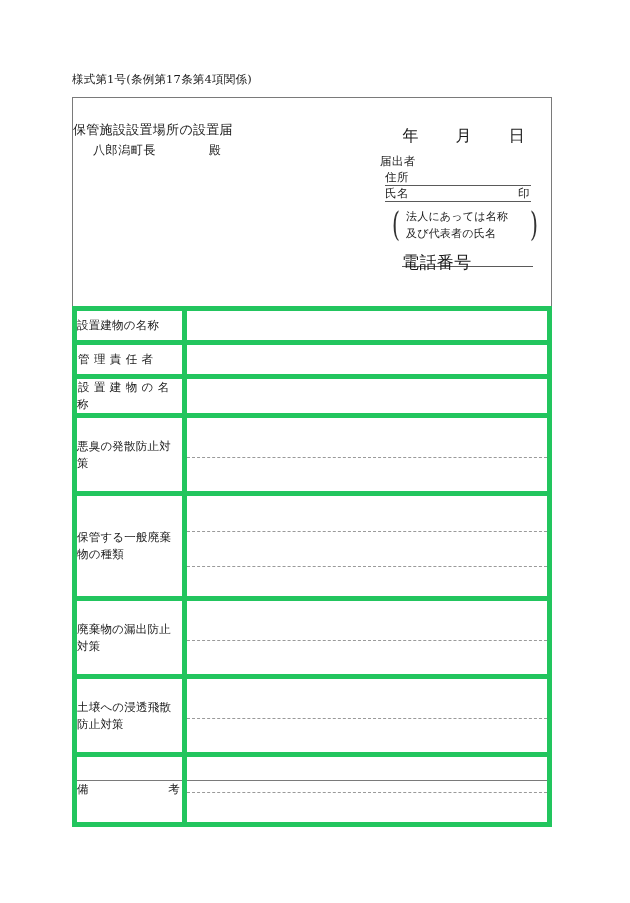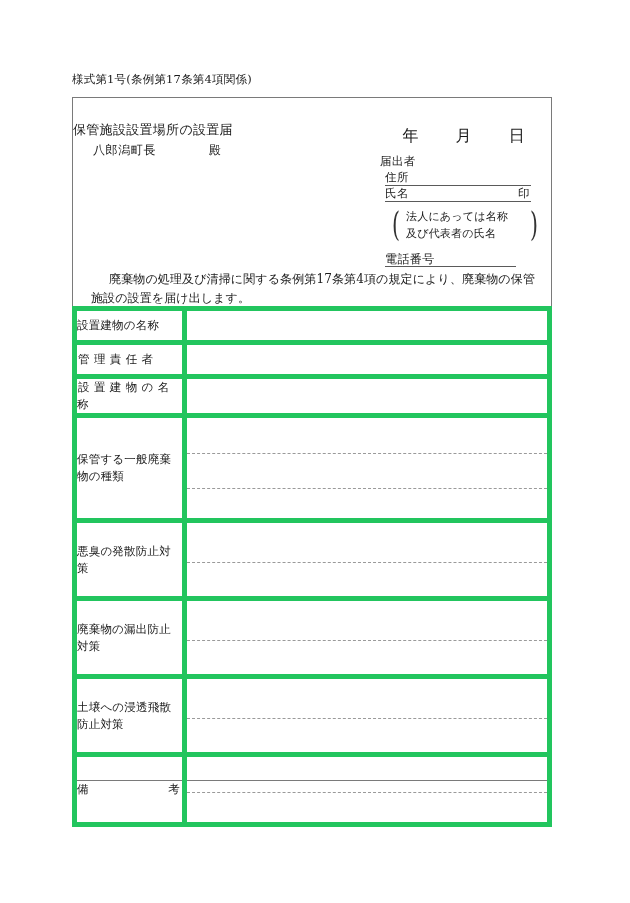--- a/index.html
+++ b/index.html
@@ -137,27 +137,27 @@
   .corp-note .note-text {
     position: absolute;
     left: 9px;
     top: 0;
     letter-spacing: 0.2px;
     white-space: nowrap;
   }
 
   .phone-row {
     position: relative;
-    margin-left: 5px;
+    margin-left: 22px;
     margin-top: 8px;
     height: 16px;
     width: 131px;
     border-bottom: 1px solid #5a5a5a;
     box-sizing: border-box;
-    font-size: 12px;
+    font-size: 17px;
     font-family: Liberation Mono, monospace;
   }
   .phone-row .lbl {
     position: absolute;
     left: 0; top: 0;
     letter-spacing: 0.4px;
   }
 
   
   .body-para {
@@ -261,51 +261,48 @@
           <span class="paren right">)</span>
           <span class="note-text" style="top:0px;">法人にあっては名称</span>
           <span class="note-text" style="top:17px;">及び代表者の氏名</span>
         </div>
 
         <div class="phone-row">
           <span class="lbl">電話番号</span>
         </div>
       </div>
 
-      <div class="body-para">
-        <span class="indent"></span><span>廃棄物の処理及び清掃に関する条例第17条第4項の規定により、廃棄物の保管施設の設置を届け出します。</span>
-      </div>
 
     </div>
 
     <table class="form-table">
       <tbody>
           <tr style="height: 34px;">
             <td class="label-cell"><span>設置建物の名称</span></td>
             <td class="value-cell"></td>
           </tr>
           <tr style="height: 34px; padding-left: 33px;">
             <td class="label-cell spaced"><span>管理責任者</span></td>
             <td class="value-cell"></td>
           </tr>
           <tr style="height: 34px;">
             <td class="label-cell spaced"><span>設置建物の名称</span></td>
             <td class="value-cell"></td>
           </tr>
+          <tr style="height: 78px;">
+            <td class="label-cell"><span>悪臭の発散防止対策</span></td>
+            <td class="value-cell">
+              <div class="dotline" style="top: 39px;"></div>
+            </td>
+          </tr>
           <tr style="height: 105px;">
             <td class="label-cell"><span>保管する一般廃棄物の種類</span></td>
             <td class="value-cell">
               <div class="dotline" style="top: 35px;"></div>
               <div class="dotline" style="top: 70px;"></div>
-            </td>
-          </tr>
-          <tr style="height: 78px;">
-            <td class="label-cell"><span>悪臭の発散防止対策</span></td>
-            <td class="value-cell">
-              <div class="dotline" style="top: 39px;"></div>
             </td>
           </tr>
           <tr style="height: 78px;">
             <td class="label-cell"><span>廃棄物の漏出防止対策</span></td>
             <td class="value-cell">
               <div class="dotline" style="top: 39px;"></div>
             </td>
           </tr>
           <tr style="height: 78px;">
             <td class="label-cell"><span>土壌への浸透飛散防止対策</span></td>

